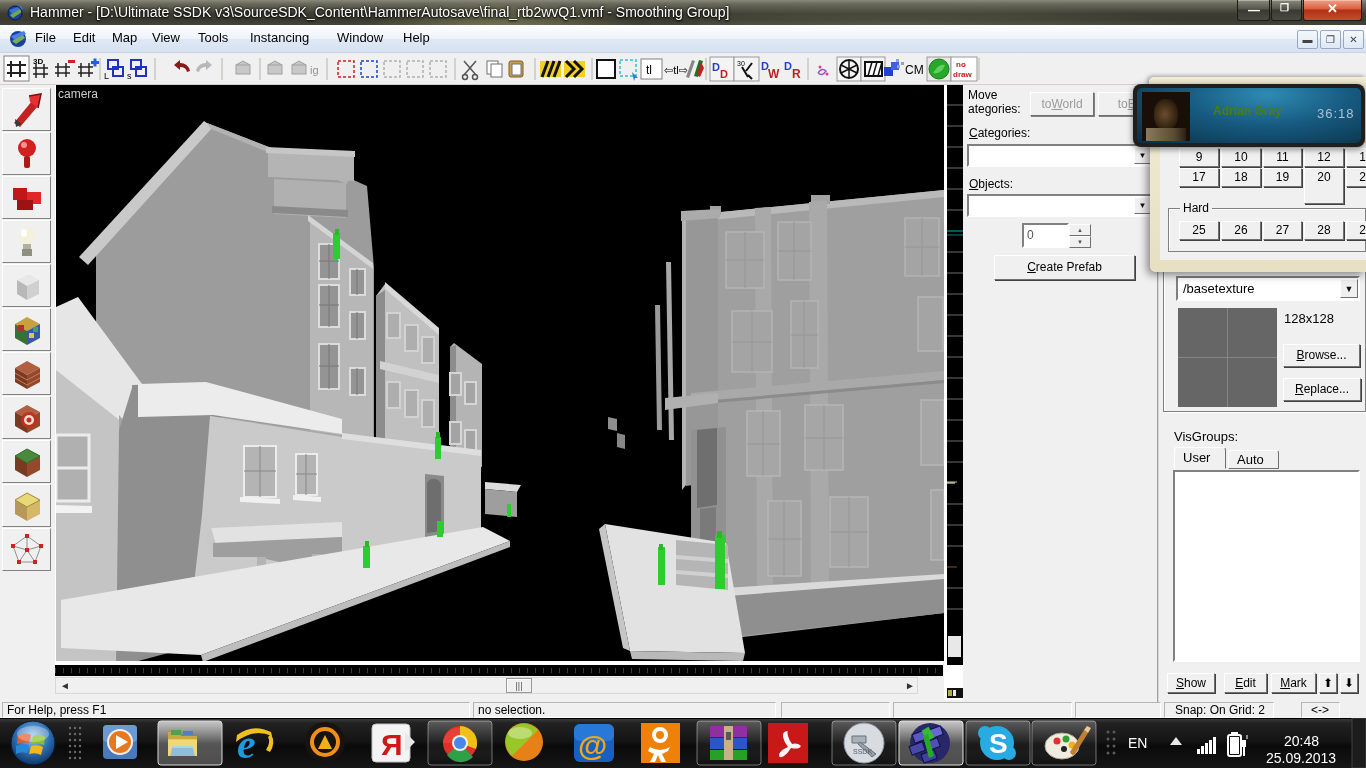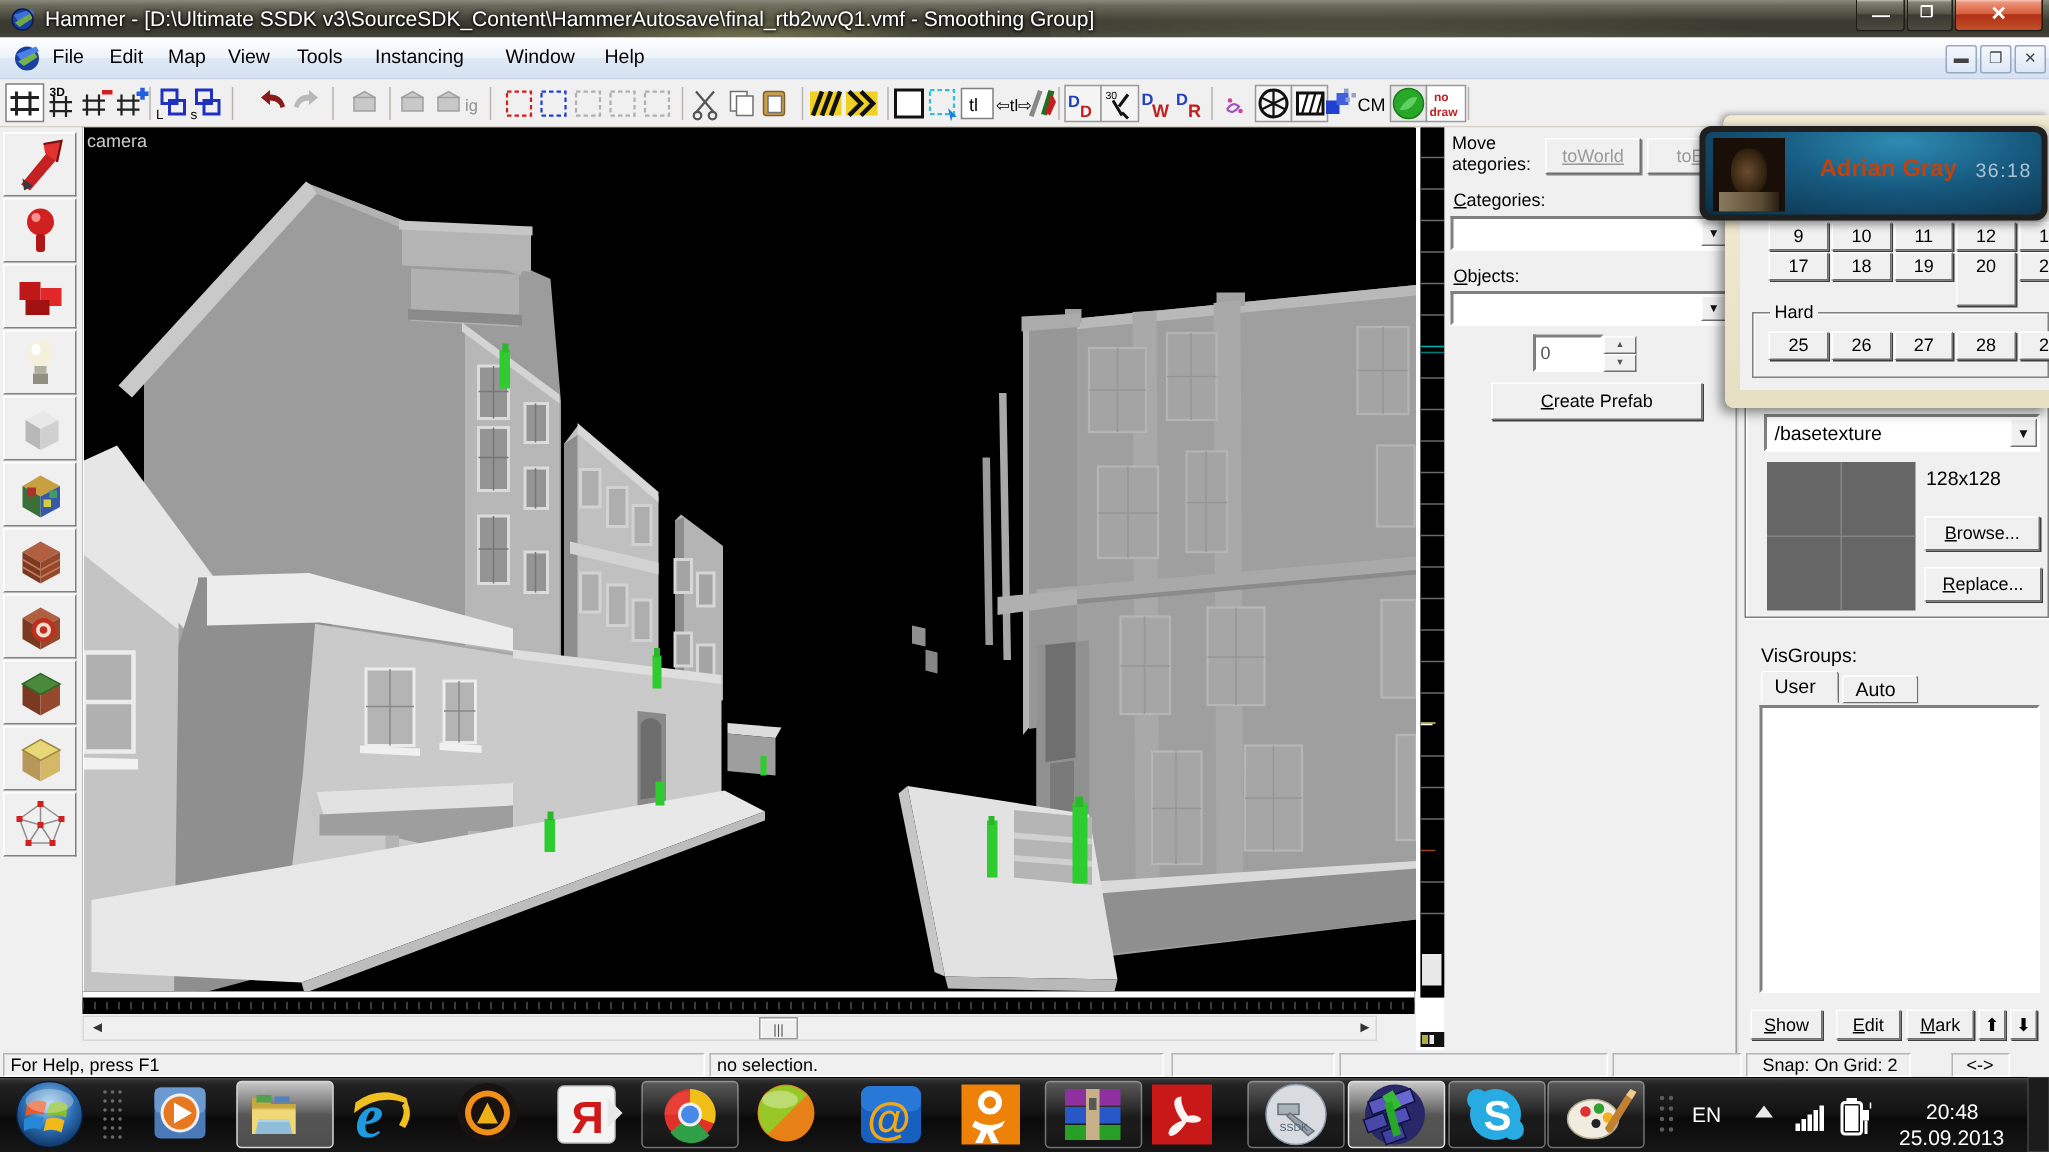--- a/index.html
+++ b/index.html
@@ -601,21 +601,21 @@
   <div class="abs" id="ruler"></div>
   <div class="abs" id="ruler2"></div>
   <div class="abs" id="hscroll"></div>
   <div class="sbarrow" style="left:60px;">◄</div>
   <div class="sbarrow" style="left:905px;">►</div>
   <div class="abs" id="hthumb">|||</div>
 
   <div class="abs" id="rpanel"></div>
   <div class="lbl" style="left:968px;top:88px;">Move</div>
   <div class="lbl" style="left:968px;top:102px;">ategories:</div>
-  <div class="btn97 dis" style="left:1030px;top:92px;width:64px;height:24px;line-height:22px;text-decoration:underline;">to<span class="u">W</span>orld</div>
+  <div class="btn97 dis" style="left:1030px;top:92px;width:64px;height:24px;line-height:22px;">to<span class="u">W</span>orld</div>
   <div class="btn97 dis" style="left:1098px;top:92px;width:64px;height:24px;line-height:22px;">to<span class="u">E</span>n</div>
   <div class="lbl" style="left:969px;top:126px;"><span class="u">C</span>ategories:</div>
   <div class="combo" style="left:967px;top:144px;width:188px;height:23px;"></div>
   <div class="cabtn" style="left:1134px;top:147px;width:17px;height:17px;font-size:8px;text-align:center;line-height:16px;color:#111;">▼</div>
   <div class="lbl" style="left:969px;top:177px;"><span class="u">O</span>bjects:</div>
   <div class="combo" style="left:967px;top:194px;width:188px;height:23px;"></div>
   <div class="cabtn" style="left:1134px;top:197px;width:17px;height:17px;font-size:8px;text-align:center;line-height:16px;color:#111;">▼</div>
   <div class="combo" style="left:1022px;top:223px;width:47px;height:25px;">
       <span style="position:absolute;left:3px;top:3px;font-size:12px;color:#555;">0</span>
     </div>
@@ -667,21 +667,21 @@
   <div class="btn97" style="left:1263px;top:221px;width:39px;height:19px;line-height:17px;">27</div>
   <div class="btn97" style="left:1304px;top:221px;width:40px;height:19px;line-height:17px;">28</div>
   <div class="btn97" style="left:1346px;top:221px;width:40px;height:19px;line-height:17px;">29</div>
 
   <div class="abs" style="left:1133px;top:84px;width:232px;height:63px;background:#1f1f1f;border-radius:8px;box-shadow:0 2px 6px rgba(0,0,0,.5);"></div>
   <div class="abs" style="left:1137px;top:88px;width:224px;height:55px;border-radius:5px;background:radial-gradient(ellipse at 58% 12%, #2e8bb2 0%, #175a80 45%, #0a2e44 100%);"></div>
   <div class="abs" style="left:1142px;top:92px;width:48px;height:49px;background:#190f08;">
     <div class="abs" style="left:12px;top:7px;width:24px;height:31px;background:radial-gradient(ellipse at 45% 50%,#6a4c30 0%,#3a2812 55%,#170e06 92%);border-radius:45%;"></div>
     <div class="abs" style="left:4px;top:36px;width:40px;height:13px;background:linear-gradient(90deg,#8a7a5c,#5a4c34 70%,#2a2014);"></div>
   </div>
-  <div class="abs" style="left:1213px;top:104px;color:#c2410c;font-weight:bold;font-size:16px;">Adrian Gray</div>
+  <div class="abs" style="left:1213px;top:104px;color:#4d7c0f;font-weight:bold;font-size:12px;">Adrian Gray</div>
   <div class="abs" style="left:1317px;top:106px;color:#a8c3d2;font-size:13px;letter-spacing:1px;">36:18</div>
 
   <div class="abs" id="statusbar">
     <div class="sseg" style="left:2px;width:468px;">For Help, press F1</div>
     <div class="sseg" style="left:473px;width:303px;">no selection.</div>
     <div class="sseg" style="left:781px;width:109px;"></div>
     <div class="sseg" style="left:893px;width:179px;"></div>
     <div class="sseg" style="left:1075px;width:86px;"></div>
     <div class="sseg" style="left:1164px;width:110px;padding-left:10px;">Snap: On Grid: 2</div>
     <div class="sseg" style="left:1301px;width:39px;padding-left:9px;">&lt;-&gt;</div>

